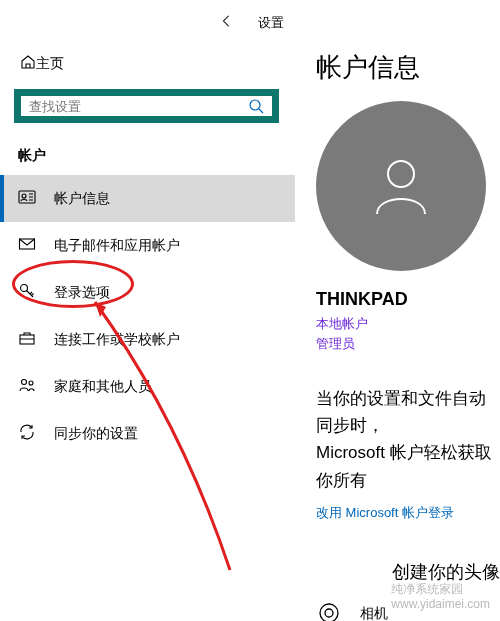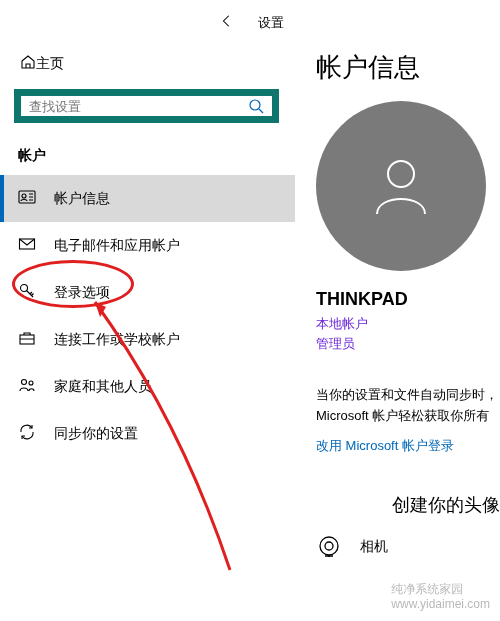--- a/index.html
+++ b/index.html
@@ -117,21 +117,21 @@
     font-size: 18px;
     font-weight: 700;
     margin-bottom: 4px;
   }
   .acct-sub {
     font-size: 13px;
     color: #6d28d9;
     line-height: 1.5;
   }
   .desc-text {
-    font-size: 13px;
+    font-size: 17px;
     line-height: 1.6;
     margin-top: 32px;
   }
   .link-text {
     color: #0067b8;
     cursor: pointer;
     font-size: 13px;
     margin-top: 10px;
   }
   .avatar-section-title {

